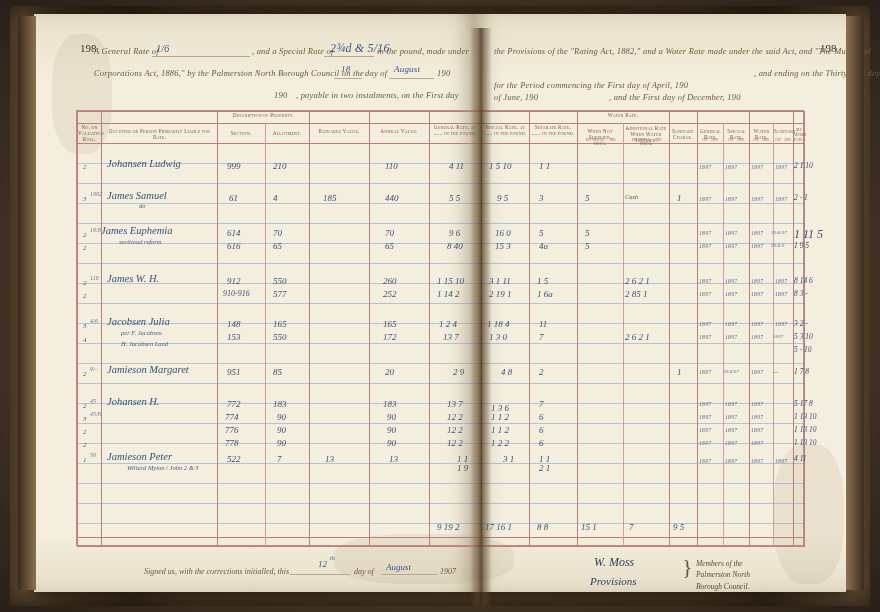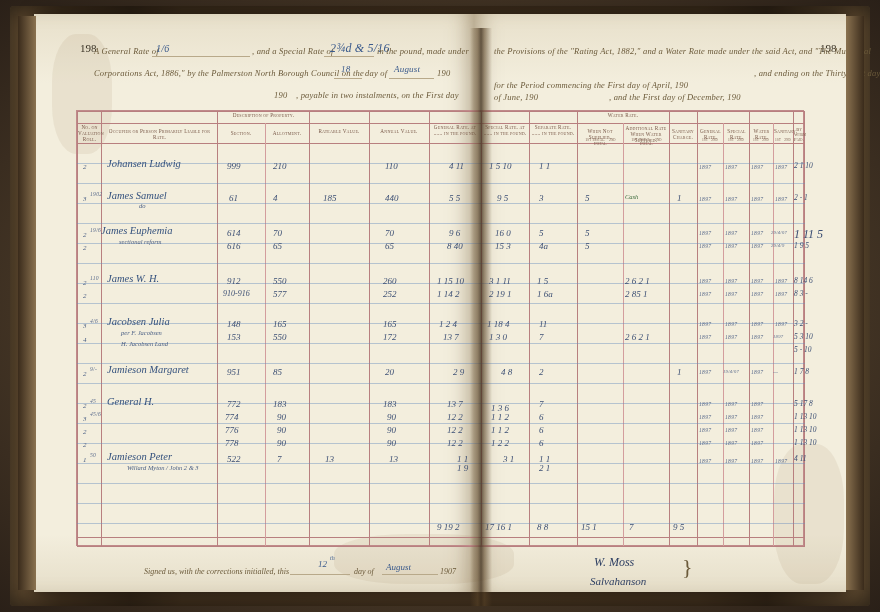--- a/index.html
+++ b/index.html
@@ -361,21 +361,21 @@
       <div class="cell num" style="left:462px;top:256px;">2</div>
       <div class="cell num" style="left:600px;top:256px;">1</div>
       <div class="cell tiny" style="left:622px;top:258px;">1897</div>
       <div class="cell tiny" style="left:646px;top:258px;font-size:4.6px;">19/4/07</div>
       <div class="cell tiny" style="left:674px;top:258px;">1897</div>
       <div class="cell tiny" style="left:696px;top:258px;">—</div>
       <div class="cell num" style="left:717px;top:256px;font-size:7.5px;">1 7 8</div>
 
       <div class="cell rownum" style="left:6px;top:291px;">2</div>
       <div class="cell tiny" style="left:13px;top:287px;">45</div>
-      <div class="cell name" style="left:30px;top:285px;">General H.</div>
+      <div class="cell name" style="left:30px;top:285px;">Johansen H.</div>
       <div class="cell num" style="left:150px;top:288px;">772</div>
       <div class="cell num" style="left:196px;top:288px;">183</div>
       <div class="cell num" style="left:306px;top:288px;">183</div>
       <div class="cell num" style="left:370px;top:288px;">13 7</div>
       <div class="cell num" style="left:414px;top:280px;margin-top:12px;">1 3 6</div>
       <div class="cell num" style="left:462px;top:288px;">7</div>
       <div class="cell tiny" style="left:622px;top:290px;">1897</div>
       <div class="cell tiny" style="left:648px;top:290px;">1897</div>
       <div class="cell tiny" style="left:674px;top:290px;">1897</div>
       <div class="cell num" style="left:717px;top:288px;font-size:7.5px;">5 17 8</div>
@@ -448,20 +448,23 @@
     <div class="foot" style="left:110px;top:553px;">Signed us, with the corrections initialled, this</div>
     <div class="rule" style="left:256px;top:560px;width:60px;"></div>
     <div class="hand" style="position:absolute;left:284px;top:545px;font-size:9px;color:#3a5a8c;">12</div>
     <div class="hand" style="position:absolute;left:296px;top:541px;font-size:6px;color:#3a5a8c;">th</div>
     <div class="foot" style="left:320px;top:553px;">day of</div>
     <div class="rule" style="left:348px;top:560px;width:56px;"></div>
     <div class="hand" style="position:absolute;left:352px;top:548px;font-size:9px;color:#3a5a8c;">August</div>
     <div class="foot" style="left:406px;top:553px;">1907</div>
 
     <div class="sig" style="left:560px;top:541px;font-size:12px;">W. Moss</div>
-    <div class="sig" style="left:556px;top:561px;font-size:11px;">Salvahanson</div>
+    <div class="sig" style="left:556px;top:561px;font-size:11px;">Provisions</div>
     <div class="brace" style="left:648px;top:540px;">}</div>
+    <div class="footbox" style="left:662px;top:544px;width:110px;white-space:pre-line;">Members of the
+Palmerston North
+Borough Council.</div>
 
     <div class="gutter"></div>
   </div>
   <div class="edge-left"></div>
   <div class="edge-right"></div>
 </div>
 
 </body></html>

